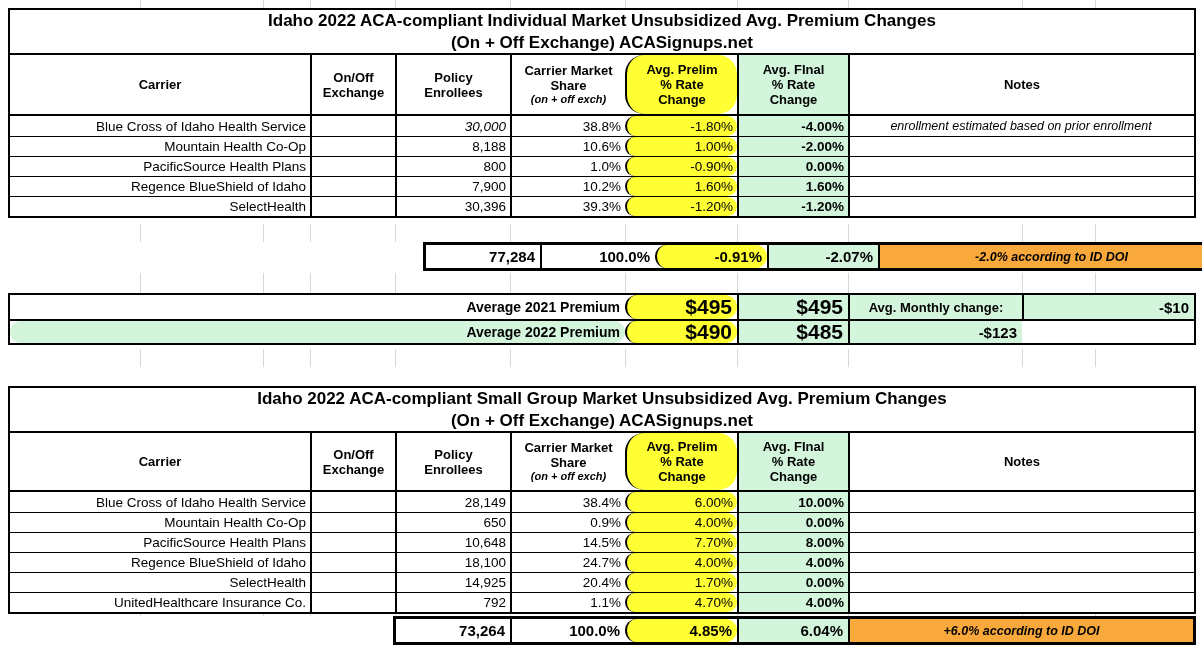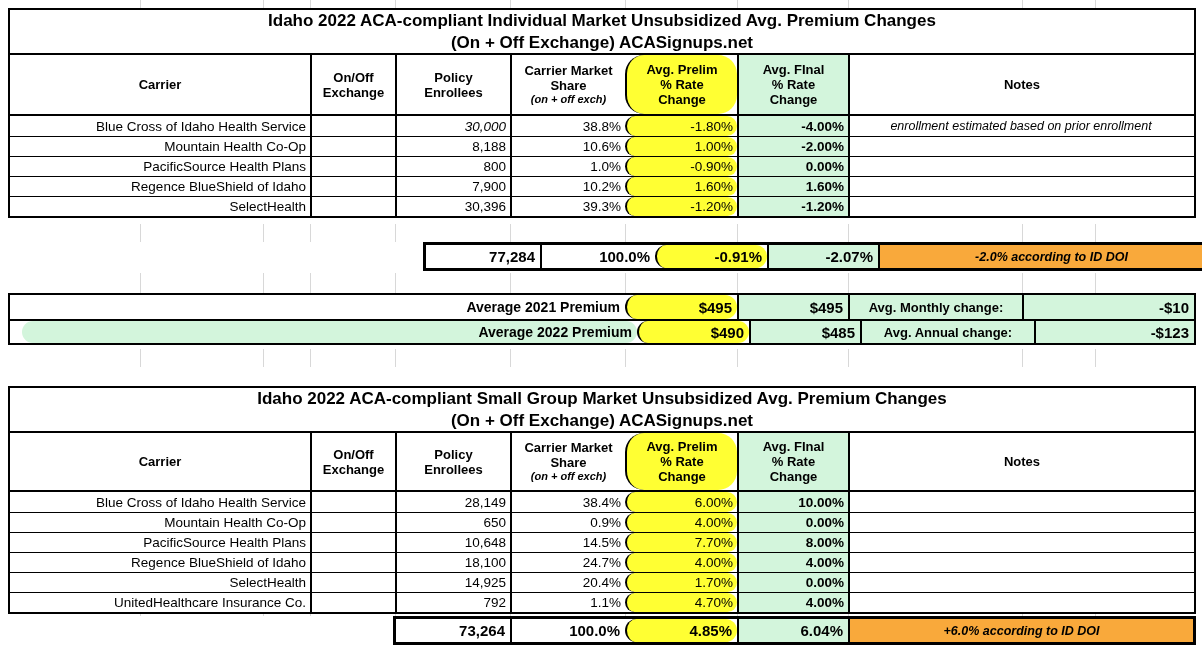--- a/index.html
+++ b/index.html
@@ -69,25 +69,25 @@
     display:grid; grid-template-columns:114px 115px 112px 111px 1fr;
   }
   .tcell {
     border-left:2px solid #000; display:flex; align-items:center; justify-content:flex-end;
     padding:0 5px; font-weight:bold; font-size:15px; white-space:nowrap; overflow:hidden;
   }
   .tcell:first-child { border-left:none; }
   .tnote { justify-content:center; font-style:italic; font-size:12.5px; }
   .banner { position:absolute; left:8px; top:293px; width:1188px; border:2px solid #000; background:#fff; }
   .brow { display:grid; grid-template-columns:615px 112px 111px 174px 1fr; height:24px; }
-  .brow + .brow { border-top:2px solid #000;padding-left:12px; }
+  .brow + .brow { border-top:2px solid #000; }
   .bcell { border-left:2px solid #000; display:flex; align-items:center; white-space:nowrap; overflow:hidden; }
   .bcell:first-child { border-left:none; }
   .b-label  { justify-content:flex-end; font-weight:bold; font-size:14px; padding-right:5px;border-radius:12px; }
-  .b-money  { justify-content:flex-end; font-weight:bold; font-size:15px; padding-right:5px; }
+  .b-money  { justify-content:flex-end; font-weight:bold; font-size:21px; padding-right:5px; }
   .b-chlabel{ justify-content:center;  font-weight:bold; font-size:13px; }
   .b-chval  { justify-content:flex-end; font-weight:bold; font-size:15px; padding-right:5px; }
   #t1 { top:8px; } #t2 { top:386px; }
   #totals1 { top:242px;margin-left:30px; } #totals2 { top:616px; }
 </style>
 </head>
 <body>
 
 <div class="sheet">
 
@@ -182,21 +182,20 @@
       <div class="bcell b-label">Average 2021 Premium</div>
       <div class="bcell b-money bg-prelim">$495</div>
       <div class="bcell b-money bg-final">$495</div>
       <div class="bcell b-chlabel bg-final">Avg. Monthly change:</div>
       <div class="bcell b-chval bg-final">-$10</div>
     </div>
     <div class="brow">
       <div class="bcell b-label bg-final">Average 2022 Premium</div>
       <div class="bcell b-money bg-prelim">$490</div>
       <div class="bcell b-money bg-final">$485</div>
-      <div class="bcell b-chlabel bg-final">Avg. Annual change:</div>
       <div class="bcell b-chval bg-final">-$123</div>
     </div>
   </div>
 
   <div class="mkt-tbl" id="t2">
     <div class="tbl-title">
       <div>Idaho 2022 ACA-compliant Small Group Market Unsubsidized Avg. Premium Changes</div>
       <div>(On + Off Exchange) ACASignups.net</div>
     </div>
     <div class="grid hdr">

